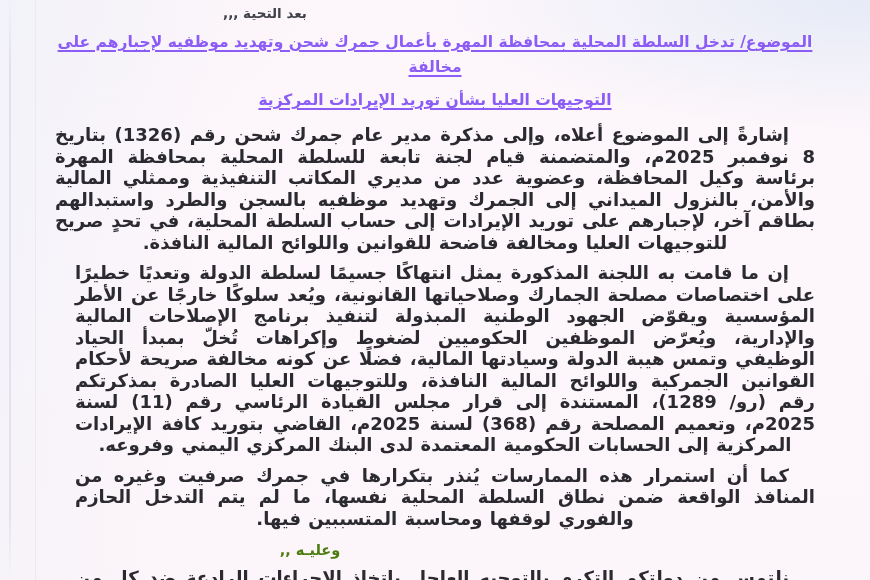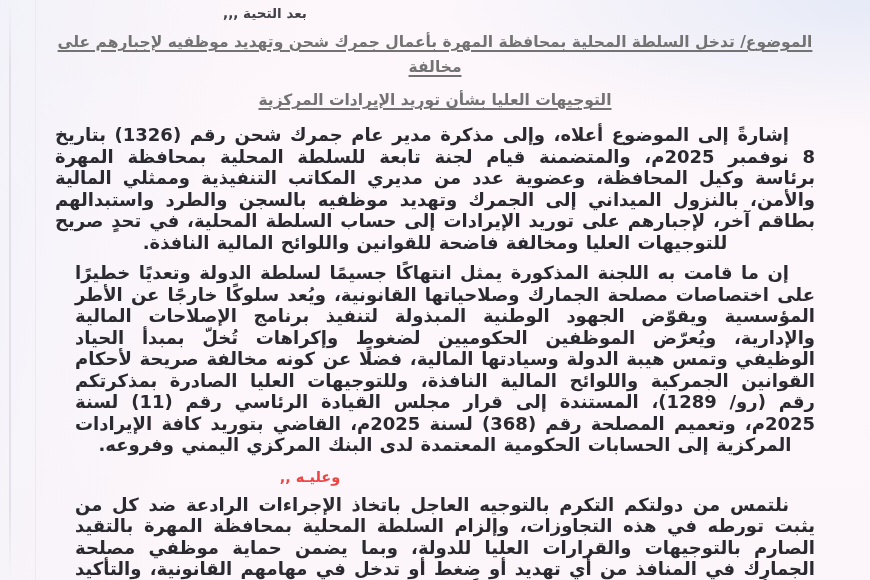--- a/index.html
+++ b/index.html
@@ -67,21 +67,21 @@
     padding-right: 340px;
     letter-spacing: 0.3px;
   }
 
   .subject {
     margin: 9px 0 0 0;
     text-align: center;
     font-size: 15.5px;
     font-weight: 700;
     line-height: 25px;
-    color: #737373;
+    color: #8b5cf6;
   }
   .subject .ul {
     text-decoration: underline;
     text-underline-offset: 3px;
     text-decoration-thickness: 1.6px;
   }
   .subject-line2 {
     display: block;
     margin-top: 8px;
   }
@@ -99,21 +99,21 @@
   p.body-par.first { margin-top: 11px; text-indent: 26px; }
   p.body-par.indent { text-indent: 26px; margin-left: 20px; }
 
   .waalayh {
     margin: 13px 0 0 0;
     text-align: center;
     padding-right: 250px;
     font-size: 14.5px;
     font-weight: 700;
     letter-spacing: 2.6px;
-    color: #ef4444;
+    color: #4d7c0f;
   }
 </style>
 </head>
 <body>
 
 <div id="page">
 
   <div class="scan-edge-left"></div>
   <div class="scan-edge-left2"></div>
 
@@ -123,19 +123,20 @@
 
     <div class="subject">
       <span class="ul">الموضوع/ تدخل السلطة المحلية بمحافظة المهرة بأعمال جمرك شحن وتهديد موظفيه لإجبارهم على مخالفة</span>
       <span class="subject-line2 ul">التوجيهات العليا بشأن توريد الإيرادات المركزية</span>
     </div>
 
     <p class="body-par first">إشارةً إلى الموضوع أعلاه، وإلى مذكرة مدير عام جمرك شحن رقم (1326) بتاريخ 8 نوفمبر 2025م، والمتضمنة قيام لجنة تابعة للسلطة المحلية بمحافظة المهرة برئاسة وكيل المحافظة، وعضوية عدد من مديري المكاتب التنفيذية وممثلي المالية والأمن، بالنزول الميداني إلى الجمرك وتهديد موظفيه بالسجن والطرد واستبدالهم بطاقم آخر، لإجبارهم على توريد الإيرادات إلى حساب السلطة المحلية، في تحدٍ صريح للتوجيهات العليا ومخالفة فاضحة للقوانين واللوائح المالية النافذة.</p>
 
     <p class="body-par indent">إن ما قامت به اللجنة المذكورة يمثل انتهاكًا جسيمًا لسلطة الدولة وتعديًا خطيرًا على اختصاصات مصلحة الجمارك وصلاحياتها القانونية، ويُعد سلوكًا خارجًا عن الأطر المؤسسية ويقوّض الجهود الوطنية المبذولة لتنفيذ برنامج الإصلاحات المالية والإدارية، ويُعرّض الموظفين الحكوميين لضغوط وإكراهات تُخلّ بمبدأ الحياد الوظيفي وتمس هيبة الدولة وسيادتها المالية، فضلًا عن كونه مخالفة صريحة لأحكام القوانين الجمركية واللوائح المالية النافذة، وللتوجيهات العليا الصادرة بمذكرتكم رقم (رو/ 1289)، المستندة إلى قرار مجلس القيادة الرئاسي رقم (11) لسنة 2025م، وتعميم المصلحة رقم (368) لسنة 2025م، القاضي بتوريد كافة الإيرادات المركزية إلى الحسابات الحكومية المعتمدة لدى البنك المركزي اليمني وفروعه.</p>
 
+    <p class="body-par indent">كما أن استمرار هذه الممارسات يُنذر بتكرارها في جمرك صرفيت وغيره من المنافذ الواقعة ضمن نطاق السلطة المحلية نفسها، ما لم يتم التدخل الحازم والفوري لوقفها ومحاسبة المتسببين فيها.</p>
 
     <div class="waalayh">وعليـه ,,</div>
 
     <p class="body-par indent">نلتمس من دولتكم التكرم بالتوجيه العاجل باتخاذ الإجراءات الرادعة ضد كل من يثبت تورطه في هذه التجاوزات، وإلزام السلطة المحلية بمحافظة المهرة بالتقيد الصارم بالتوجيهات والقرارات العليا للدولة، وبما يضمن حماية موظفي مصلحة الجمارك في المنافذ من أي تهديد أو ضغط أو تدخل في مهامهم القانونية، والتأكيد على أن الإيرادات المركزية تُورد حصراً إلى الحسابات الحكومية المعتمدة لدى البنك المركزي اليمني وفروعه، ولا يجوز بأي حال من الأحوال التصرف بها محلياً.</p>
 
   </div>
 </div>
 
 </body></html>

